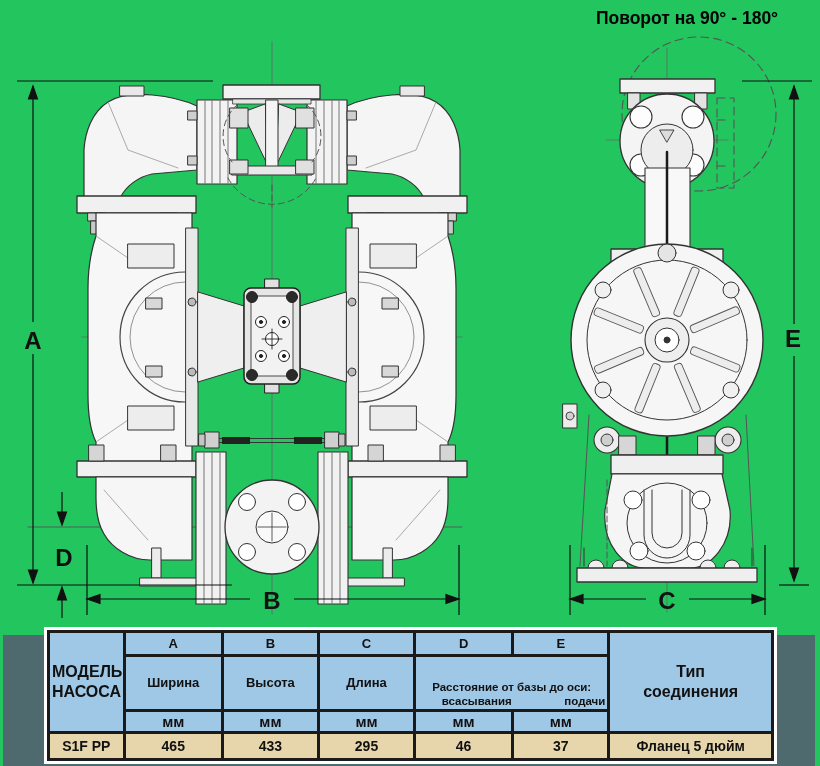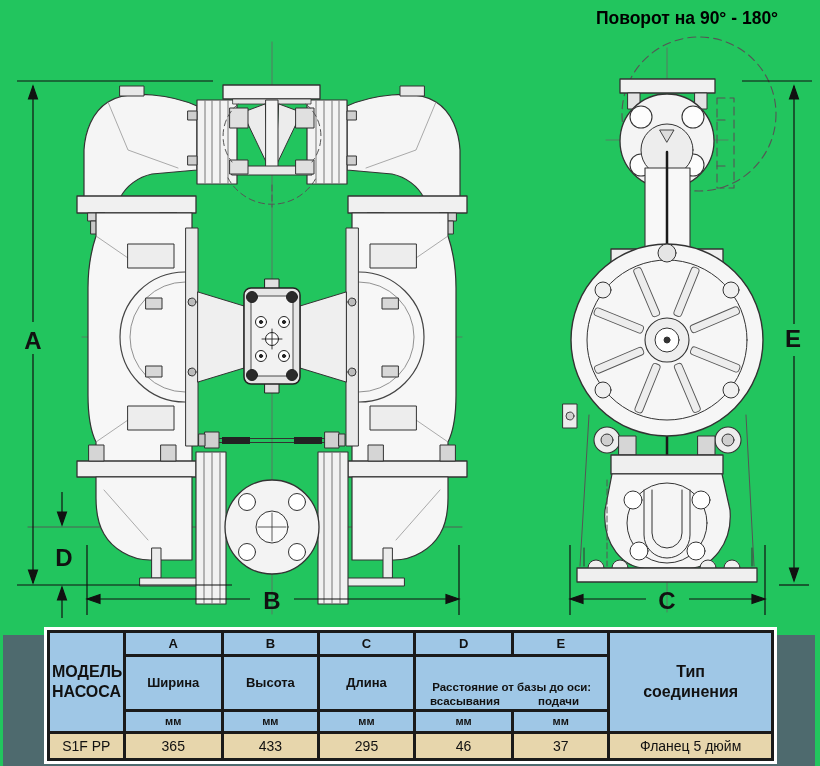--- a/index.html
+++ b/index.html
@@ -5,28 +5,28 @@
   html,body{margin:0;padding:0;background:#fff;}
   #stage{position:relative;width:820px;height:766px;background:#22c55e;overflow:hidden;
          font-family:"Liberation Sans","DejaVu Sans",sans-serif;}
   #drawing{position:absolute;left:0;top:0;}
   #slate-strip{position:absolute;left:3px;top:635px;width:812px;height:131px;background:#4e6a6e;}
   #table-frame{position:absolute;left:44px;top:627px;background:#ffffff;padding:3px;}
   table.spec{border-collapse:collapse;table-layout:fixed;width:727px;background:#9fc7e6;}
   table.spec td{border:3px solid #1a1a1a;text-align:center;vertical-align:middle;
                 color:#111;padding:0 2px;overflow:hidden;}
   td.hdr{background:#9fc7e6;font-weight:bold;}
-  td.data{background:#e7d6ac;font-weight:normal;font-size:14px;height:24px;}
+  td.data{background:#e7d6ac;font-weight:bold;font-size:14px;height:24px;}
   .letter-row td{height:21px;font-size:13px;}
   .name-row td{height:42px;font-size:13px;}
-  .unit-row td{height:19px;font-size:11px;}
+  .unit-row td{height:19px;font-size:15px;}
   .two-line span{display:block;line-height:1.25;font-size:16px;}
   .de-top{font-size:11.5px;line-height:1.2;margin-top:24px;}
   .de-subs{display:flex;font-size:11.5px;line-height:1.2;}
-  .de-subs span{flex:1;text-align:center;}
+  .de-subs span{flex:1;text-align:right;}
   .dim-label{font-size:24px;font-weight:bold;fill:#111;}
   .title-text{font-size:17.5px;font-weight:bold;fill:#000;}
 </style>
 </head>
 <body>
 
 <div id="stage">
 
   <svg id="drawing" width="820" height="627" viewBox="0 0 820 627" xmlns="http://www.w3.org/2000/svg" xmlns:xlink="http://www.w3.org/1999/xlink">
     <defs>
@@ -358,21 +358,21 @@
       </tr>
       <tr class="unit-row">
         <td class="hdr">мм</td>
         <td class="hdr">мм</td>
         <td class="hdr">мм</td>
         <td class="hdr">мм</td>
         <td class="hdr">мм</td>
       </tr>
       <tr>
         <td class="data">S1F PP</td>
-        <td class="data">365</td>
+        <td class="data">465</td>
         <td class="data">433</td>
         <td class="data">295</td>
         <td class="data">46</td>
         <td class="data">37</td>
         <td class="data">Фланец 5 дюйм</td>
       </tr>
     </tbody>
       </table>
   </div>
 

